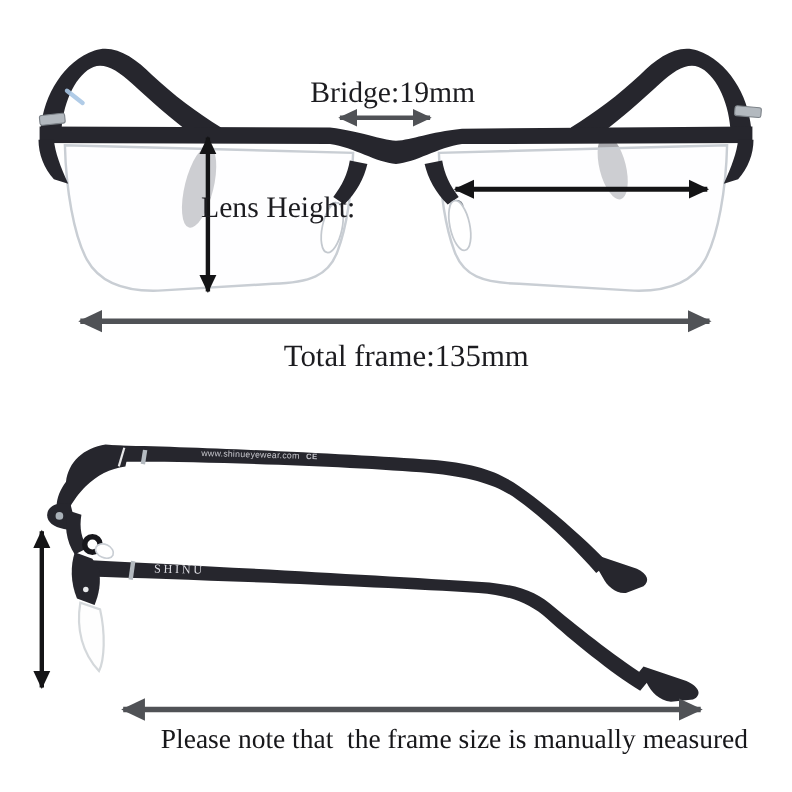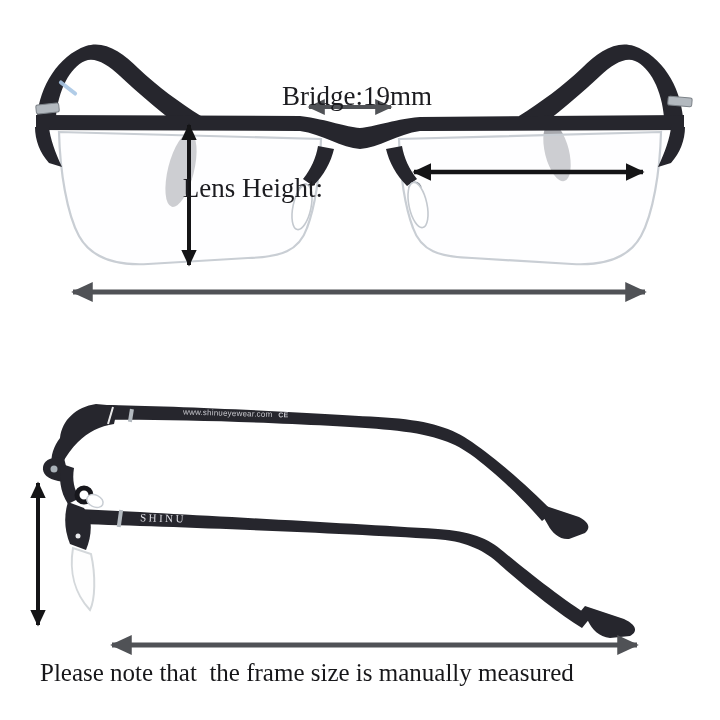--- a/index.html
+++ b/index.html
@@ -4,21 +4,21 @@
 <style>
   html,body{margin:0;padding:0;background:#ffffff;}
   .stage{position:relative;width:720px;height:720px;background:#ffffff;overflow:hidden;
          font-family:"Liberation Serif", serif;}
   .art{position:absolute;left:0;top:0;width:720px;height:720px;}
   .lbl{position:absolute;color:#1c1c20;white-space:nowrap;line-height:1.08;}
   .lbl.center{text-align:center;}
   .f27{font-size:27px;}
   .f28{font-size:28px;}
   .two-line{line-height:29px;}
-  .note{position:absolute;left:40px;top:659px;width:640px;text-align:left;
+  .note{position:absolute;left:40px;top:659px;width:640px;text-align:right;
         font-size:25px;line-height:28.5px;color:#17171a;}
   .note div{white-space:pre;}
   .temple-brand{position:absolute;left:183px;top:409px;transform:rotate(1.6deg);
         font-family:"Liberation Sans", sans-serif;font-size:8px;color:#c7c7cd;
         letter-spacing:.2px;white-space:nowrap;}
   .temple-brand .ce{font-size:7px;margin-left:6px;font-weight:bold;}
   .shinu{position:absolute;left:140px;top:512px;transform:rotate(1.6deg);
         font-size:11px;color:#dcdce2;letter-spacing:2.5px;white-space:nowrap;}
 </style>
 </head>
@@ -88,27 +88,28 @@
       <path fill="#fefefe" stroke="#d4d8db" stroke-width="2" d="M73,188 C69,212 75,234 90,250 C95,240 96,216 91,194 Z"></path>
       <line x1="113" y1="47" x2="108" y2="64" stroke="#ffffff" stroke-width="2" opacity="0.9"></line>
       <rect x="129" y="49" width="4" height="13" fill="#b3b9bf" transform="rotate(9 131 55)"></rect>
       <rect x="118" y="150" width="4" height="17" fill="#b3b9bf" transform="rotate(8 120 158)"></rect>
 
       <line x1="38" y1="123" x2="38" y2="265" stroke="#141416" stroke-width="4" marker-start="url(#mB)" marker-end="url(#mB)"></line>
       <line x1="112" y1="285" x2="637" y2="285" stroke="#505256" stroke-width="5" marker-start="url(#mG)" marker-end="url(#mG)"></line>
     </g>
   </svg>
 
-  <div class="lbl center f27" style="left:257px;top:70px;width:200px;margin-top:12px;">Bridge:19mm</div>
+  <div class="lbl center f27" style="left:257px;top:70px;width:200px;">Bridge:19mm</div>
 
   <div class="lbl center f27 two-line" style="left:133px;top:174px;width:190px;text-align:right;">
     <div>Lens Height:</div>
   </div>
 
 
+  <div class="lbl center f28" style="left:258px;top:310px;width:220px;">Total frame:135mm</div>
 
 
   <div class="temple-brand">
     <span>www.shinueyewear.com</span><span class="ce">CE</span>
   </div>
 
   <div class="shinu">SHINU</div>
 
 
   <div class="note">

